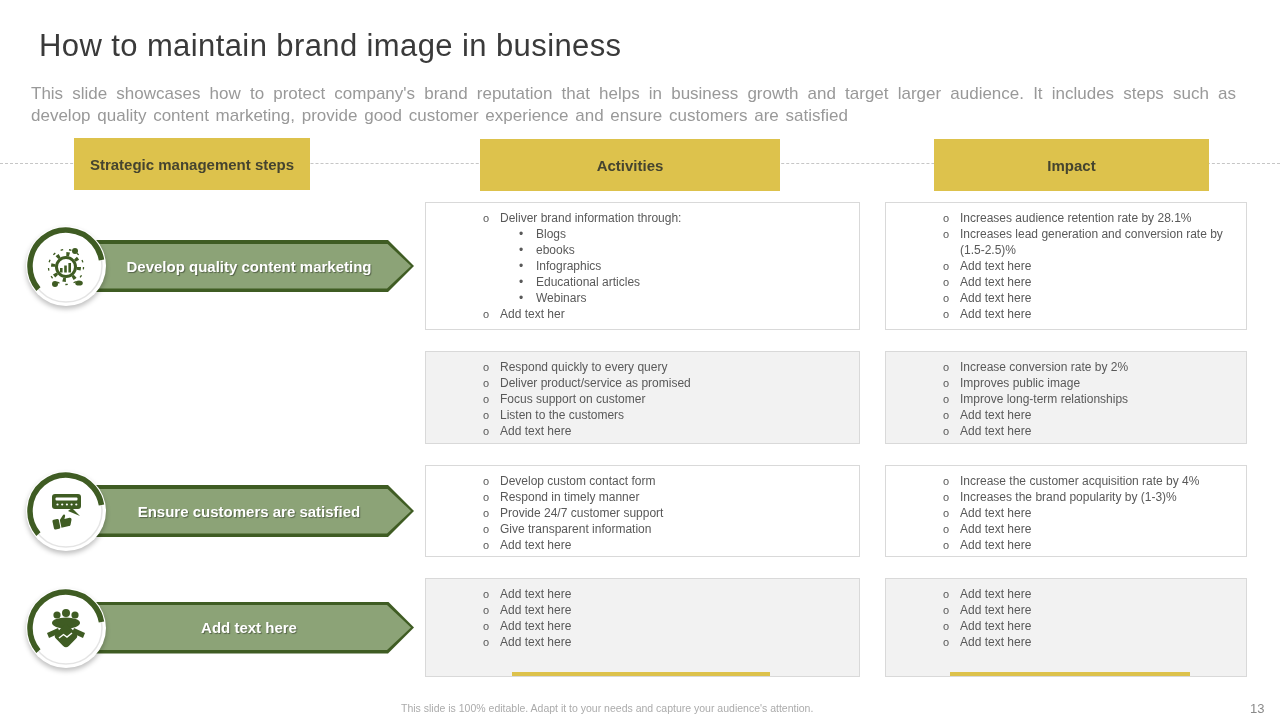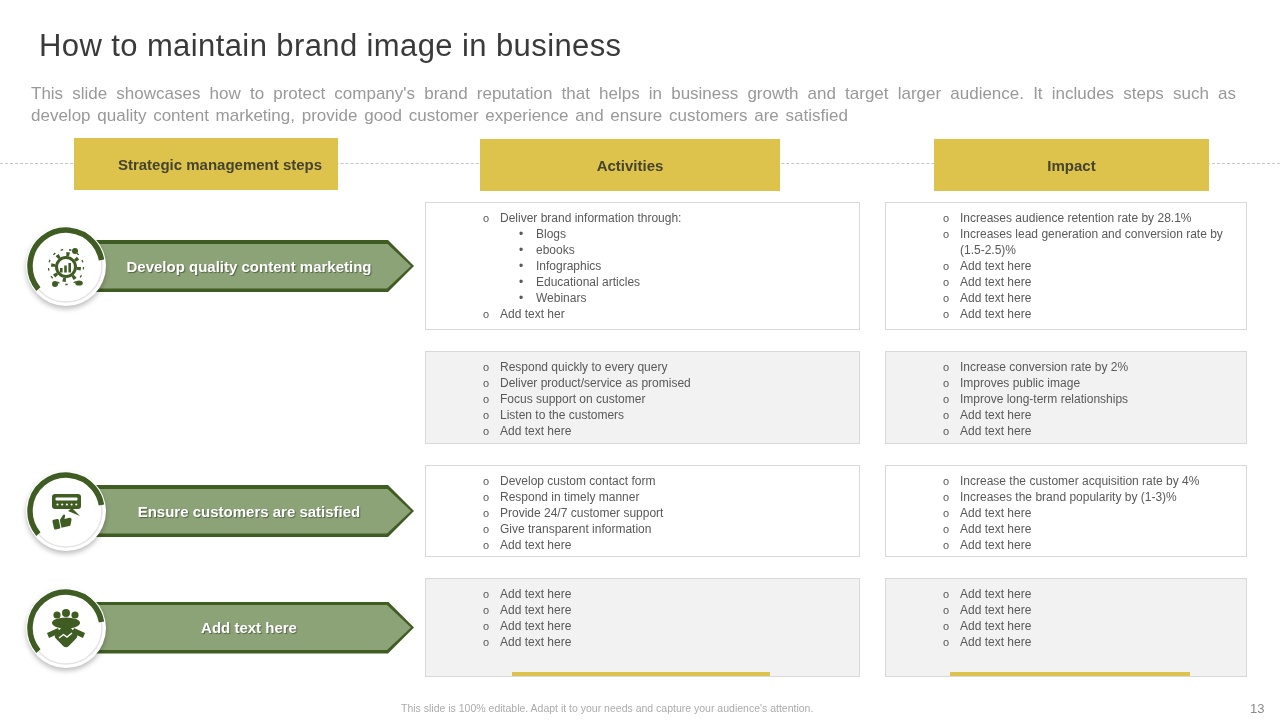--- a/index.html
+++ b/index.html
@@ -26,21 +26,21 @@
   .dashed-line{
     position:absolute;left:0;top:163px;width:1280px;height:0;
     border-top:1px dashed #c6c6c6;z-index:0;
   }
   .hdr{
     position:absolute;top:139px;height:52px;z-index:1;
     background:var(--yellow);
     display:flex;align-items:center;justify-content:center;
     font-size:15px;font-weight:bold;color:var(--header-text);
   }
-  .hdr-steps{left:74px;width:236px;top:138px;padding-left:28px;}
+  .hdr-steps{left:74px;width:236px;top:138px;}
   .hdr-activities{left:480px;width:300px;}
   .hdr-impact{left:934px;width:275px;}
 
   
   .row{position:absolute;left:0;width:1280px;}
   .banner{position:absolute;left:26px;top:50%;transform:translateY(-50%);width:388px;height:80px;}
   .arrow{
     position:absolute;left:62px;top:14px;width:326px;height:52px;z-index:1;
     background:var(--dg);
     clip-path:polygon(0 0,calc(100% - 26px) 0,100% 50%,calc(100% - 26px) 100%,0 100%);

